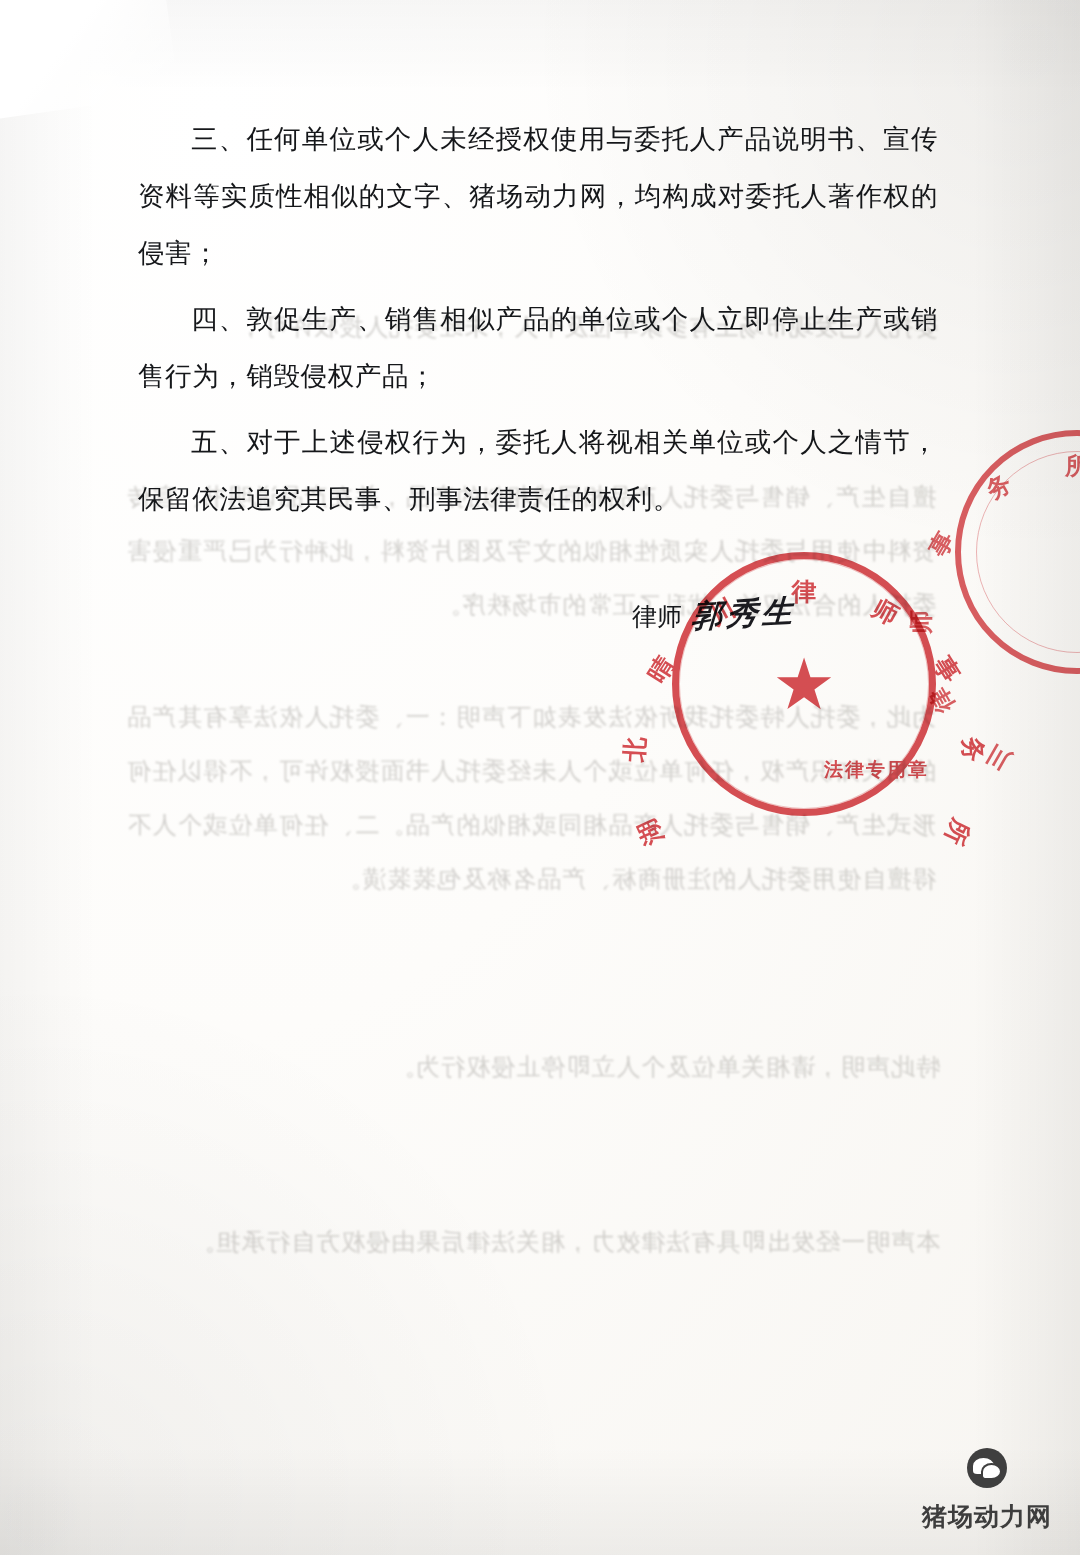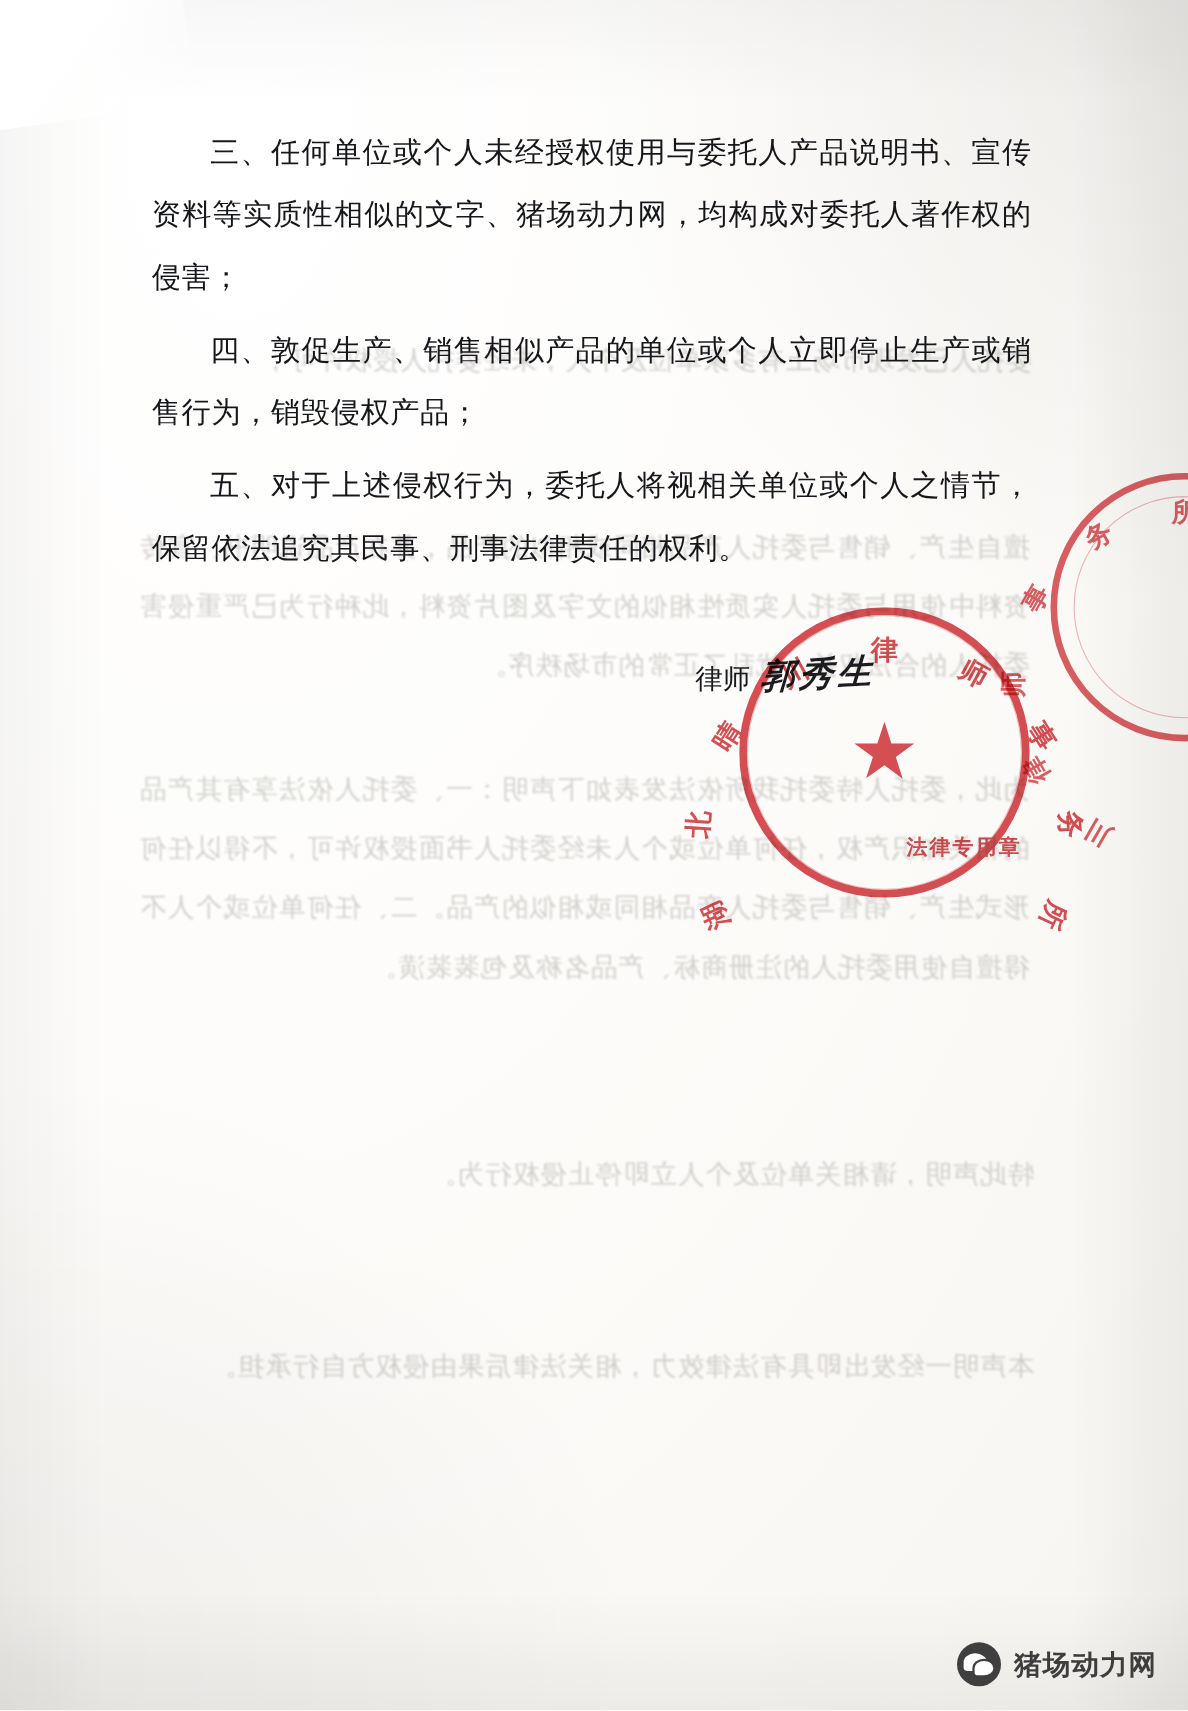--- a/index.html
+++ b/index.html
@@ -209,20 +209,21 @@
     right: 28px;
     bottom: 22px;
     display: flex;
     align-items: center;
     gap: 12px;
     color: #3d3d3d;
     font-size: 25px;
     font-weight: 700;
     font-family: "DejaVu Sans", "Liberation Sans", sans-serif;
     letter-spacing: 1px;
+    flex-direction: column;
   }
   .wechat-badge {
     width: 40px;
     height: 40px;
     border-radius: 50%;
     background: #3f3f3f;
     position: relative;
     flex: 0 0 auto;
   }
   .wechat-badge::before,

